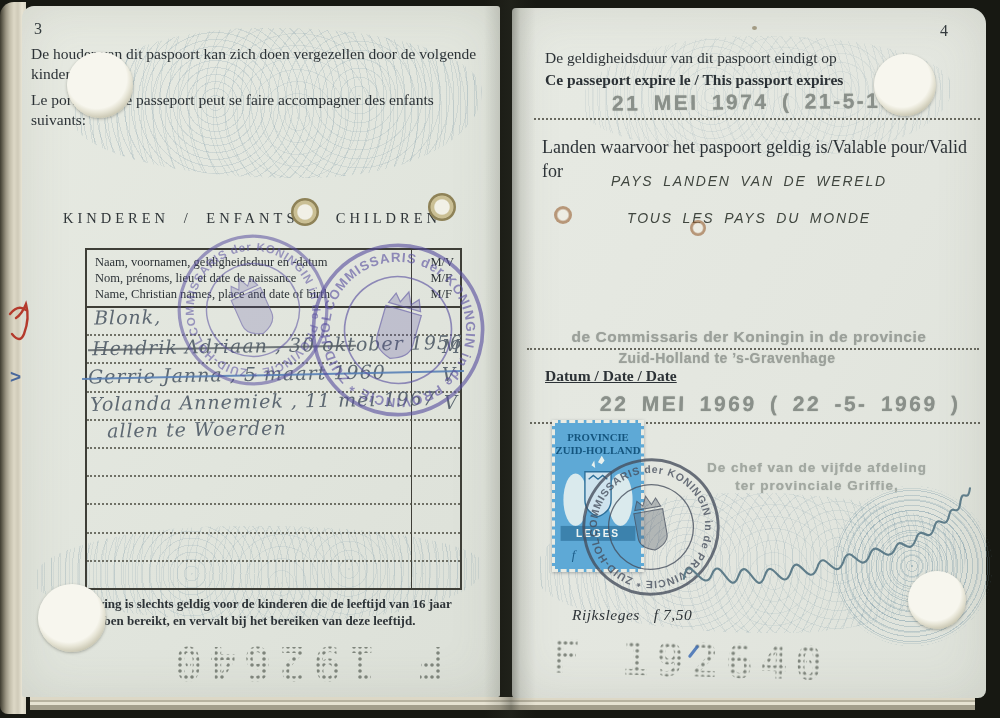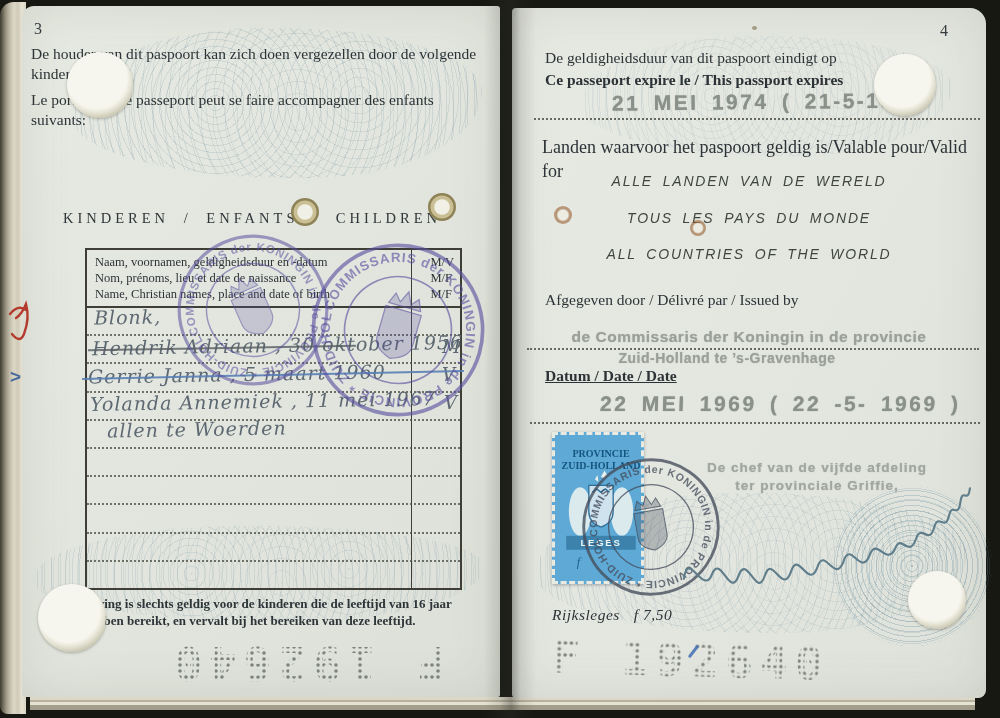--- a/index.html
+++ b/index.html
@@ -56,39 +56,39 @@
   .hand-sex{position:absolute;font-family:"DejaVu Serif",serif;font-style:italic;color:#5d6872;font-size:18px;}
   .strike{position:absolute;height:2px;}
   .strike-gray{background:rgba(85,92,98,.8);}
   .strike-blue{background:rgba(88,128,182,.9);}
   .margin-arrow{position:absolute;color:#49689c;font-weight:bold;font-size:19px;font-family:"Liberation Sans",sans-serif;}
   
   .footnote{position:absolute;font-size:13px;font-weight:600;color:#2e3438;white-space:nowrap;}
   
   .roundstamp{position:absolute;opacity:.55;}
   .roundstamp svg{display:block;}
-  .revstamp{position:absolute;left:40px;top:424px;width:92px;height:152px;background:#5ea9d6;
-    border:3px dashed #e9ebe3;box-sizing:border-box;box-shadow:0 1px 3px rgba(40,50,60,.35);padding-left:6px;}
+  .revstamp{position:absolute;left:40px;top:412px;width:92px;height:152px;background:#5ea9d6;
+    border:3px dashed #e9ebe3;box-sizing:border-box;box-shadow:0 1px 3px rgba(40,50,60,.35);}
   .revstamp svg{display:block;width:100%;height:100%;}
   
   .hole{position:absolute;border-radius:50%;z-index:60;
     background:radial-gradient(circle at 45% 40%,#f7f6ee 0 56%,#e6e4d5 64%,#cbc8b4 74%,#a8a593 81%,rgba(90,90,72,.28) 89%,rgba(0,0,0,0) 93%);
     box-shadow:0 1px 3px rgba(55,55,40,.35);}
   .grommet{position:absolute;border-radius:50%;z-index:60;
     background:radial-gradient(circle,#f1f0e6 0 36%,#cabf94 42% 56%,#8e8257 60% 72%,#cfc7a4 78%,rgba(0,0,0,.22) 84%,rgba(0,0,0,0) 89%);}
   .rust{position:absolute;border-radius:50%;opacity:.8;
     background:radial-gradient(circle,rgba(240,238,228,.9) 0 38%,rgba(152,96,50,.75) 52% 72%,rgba(0,0,0,0) 80%);}
   .spot{position:absolute;border-radius:50%;background:#7a6a4a;opacity:.6;}
   
   .signature{position:absolute;transform:rotate(-5deg);}
   .pen-mark{position:absolute;width:3px;height:15px;background:#3f6fb5;transform:rotate(38deg);border-radius:2px;opacity:.85;}
   .check{position:absolute;}
   
   .perf{position:absolute;}
-  .fee{position:absolute;font-style:italic;font-size:15.5px;color:#2e3438;letter-spacing:.5px;}
+  .fee{position:absolute;font-style:italic;font-size:15.5px;color:#2e3438;letter-spacing:.5px;margin-left:20px;}
   .fee .val{margin-left:14px;}
   .seal-label{position:absolute;font-size:15px;color:#2c3236;white-space:nowrap;}
   .seal-label .faded{color:rgba(60,62,58,.38);filter:blur(.4px);}
 </style>
 </head>
 <body>
 
 <div class="scan">
 
   <div class="spine"></div>
@@ -207,29 +207,27 @@
     <div class="g-rosette" style="left:320px;top:478px;width:160px;height:160px;"></div>
 
     <div class="pagenum" style="left:428px;top:14px;">4</div>
 
     <div class="txt" style="left:33px;top:40px;width:420px;">De geldigheidsduur van dit paspoort eindigt op</div>
     <div class="txt" style="left:33px;top:62px;width:420px;font-weight:bold;">Ce passeport expire le / This passport expires</div>
     <div class="stampdate" style="left:100px;top:82px;transform:rotate(-.6deg);">21 MEI 1974 ( 21-5-197</div>
     <div class="dotline" style="left:22px;top:110px;width:446px;"></div>
 
     <div class="txt" style="left:30px;top:128px;width:440px;font-size:18px;">Landen waarvoor het paspoort geldig is/Valable pour/Valid for</div>
-    <div class="typed" style="left:0;top:165px;width:474px;text-align:center;">ALLE LANDEN VAN DE WERELD</div>
+    <div class="typed" style="left:0;top:165px;width:474px;text-align:center;">PAYS LANDEN VAN DE WERELD</div>
     <div class="typed" style="left:0;top:202px;width:474px;text-align:center;">TOUS LES PAYS DU MONDE</div>
-    <div class="typed" style="left:0;top:238px;width:474px;text-align:center;">ALL COUNTRIES OF THE WORLD</div>
 
     <div class="rust" style="left:42px;top:198px;width:18px;height:18px;"></div>
     <div class="rust" style="left:178px;top:212px;width:16px;height:16px;"></div>
     <div class="spot" style="left:240px;top:18px;width:5px;height:4px;"></div>
 
-    <div class="txt" style="left:33px;top:282px;width:420px;">Afgegeven door / Délivré par / Issued by</div>
     <div class="graystamp" style="left:0;top:320px;width:474px;text-align:center;font-size:15.5px;">de Commissaris der Koningin in de provincie</div>
     <div class="dotline" style="left:15px;top:340px;width:452px;"></div>
     <div class="graystamp" style="left:0;top:342px;width:430px;text-align:center;font-size:14px;">Zuid-Holland te ’s-Gravenhage</div>
     <div class="txt" style="left:33px;top:358px;width:300px;font-weight:600;text-decoration:underline;">Datum / Date / Date</div>
     <div class="stampdate" style="left:88px;top:384px;">22 MEI 1969 ( 22 -5- 1969 )</div>
     <div class="dotline" style="left:18px;top:414px;width:450px;"></div>
 
 
     <div class="revstamp">
       <svg viewBox="0 0 92 152">

